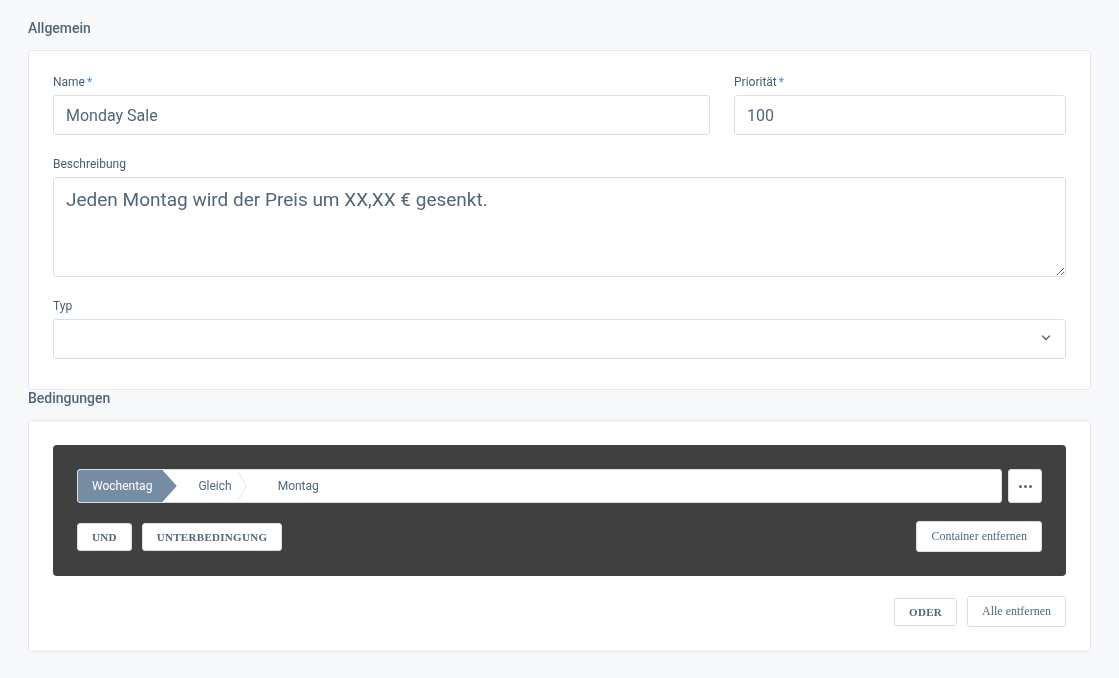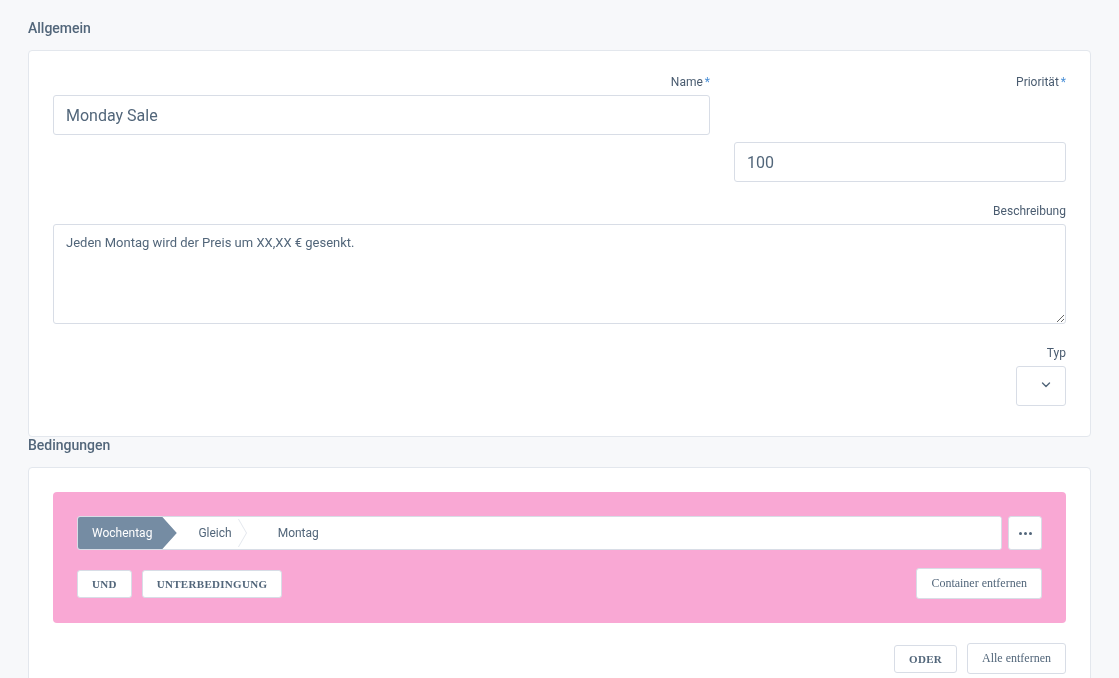--- a/index.html
+++ b/index.html
@@ -32,31 +32,29 @@
       margin-bottom: 0;
     }
     .form-row {
       display: flex;
       gap: 24px;
       margin-bottom: 22px;
     }
     .form-group {
       display: flex;
       flex-direction: column;
-      align-items: flex-end;
     }
     .form-group.flex-1 {
       flex: 1;
     }
     .form-group.flex-name {
       flex: 0 0 657px;
     }
     .form-group.flex-priority {
       flex: 1;
-      gap: 47px;
     }
     .form-label {
       font-size: 12px;
       color: #4a5c70;
       margin-bottom: 6px;
       font-weight: 400;
     }
     .required {
       color: #4a8fd6;
       margin-left: 2px;
@@ -69,21 +67,21 @@
       color: #52667a;
       background: #fff;
       font-family: inherit;
       width: 100%;
       height: 40px;
     }
     .form-textarea {
       border: 1px solid #d8dde6;
       border-radius: 3px;
       padding: 10px 12px;
-      font-size: 13px;
+      font-size: 19px;
       color: #52667a;
       background: #fff;
       font-family: inherit;
       width: 100%;
       height: 100px;
       resize: both;
       overflow: auto;
     }
     .form-select-wrapper {
       position: relative;
@@ -93,21 +91,21 @@
       padding-right: 36px;
     }
     .select-chevron {
       position: absolute;
       right: 14px;
       top: 50%;
       transform: translateY(-50%);
       pointer-events: none;
     }
     .conditions-container {
-      background: #f9a8d4;
+      background: #404040;
       border-radius: 4px;
       padding: 24px;
       margin-bottom: 20px;
     }
     .condition-row {
       display: flex;
       align-items: stretch;
       margin-bottom: 18px;
     }
     .cond-chip-wrap {

